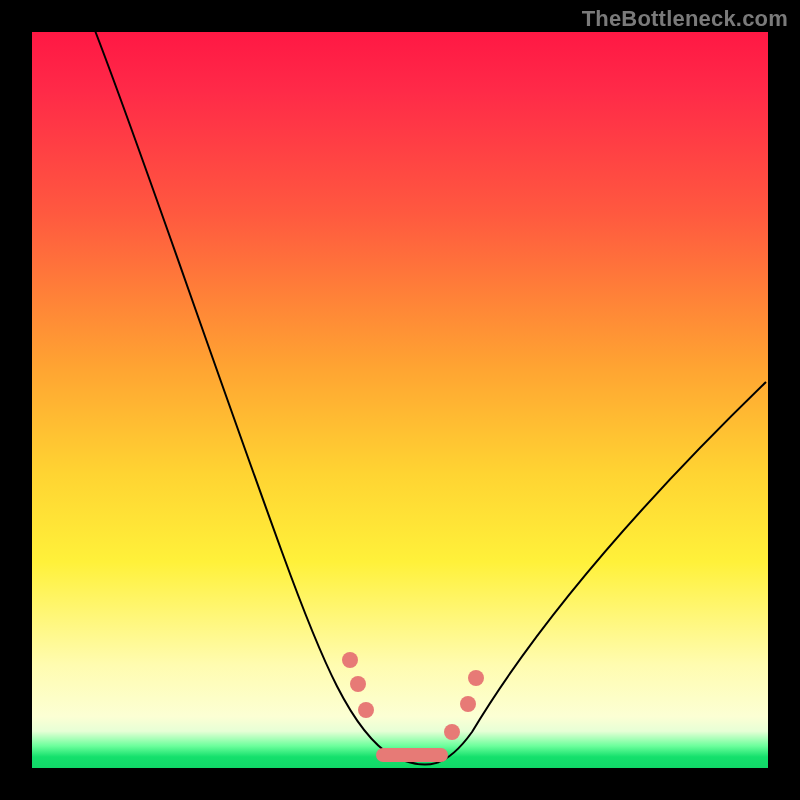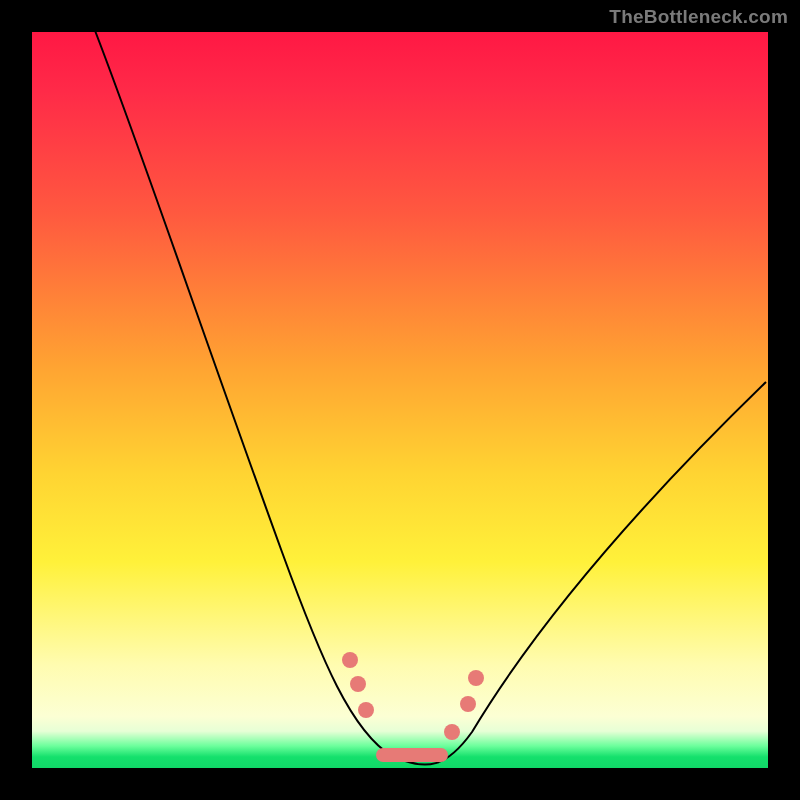--- a/index.html
+++ b/index.html
@@ -41,21 +41,21 @@
         #6cff9c 97%,
         #14e06c 98.5%,
         #11d868 100%
       );
   }
   .watermark {
     position: absolute;
     top: 6px;
     right: 12px;
     color: #7a7a7a;
-    font-size: 19px;
+    font-size: 22px;
     font-weight: 600;
     letter-spacing: 0.2px;
     user-select: none;
     pointer-events: none;
   }
   svg.curve {
     position: absolute;
     left: 0;
     top: 0;
     width: 736px;

